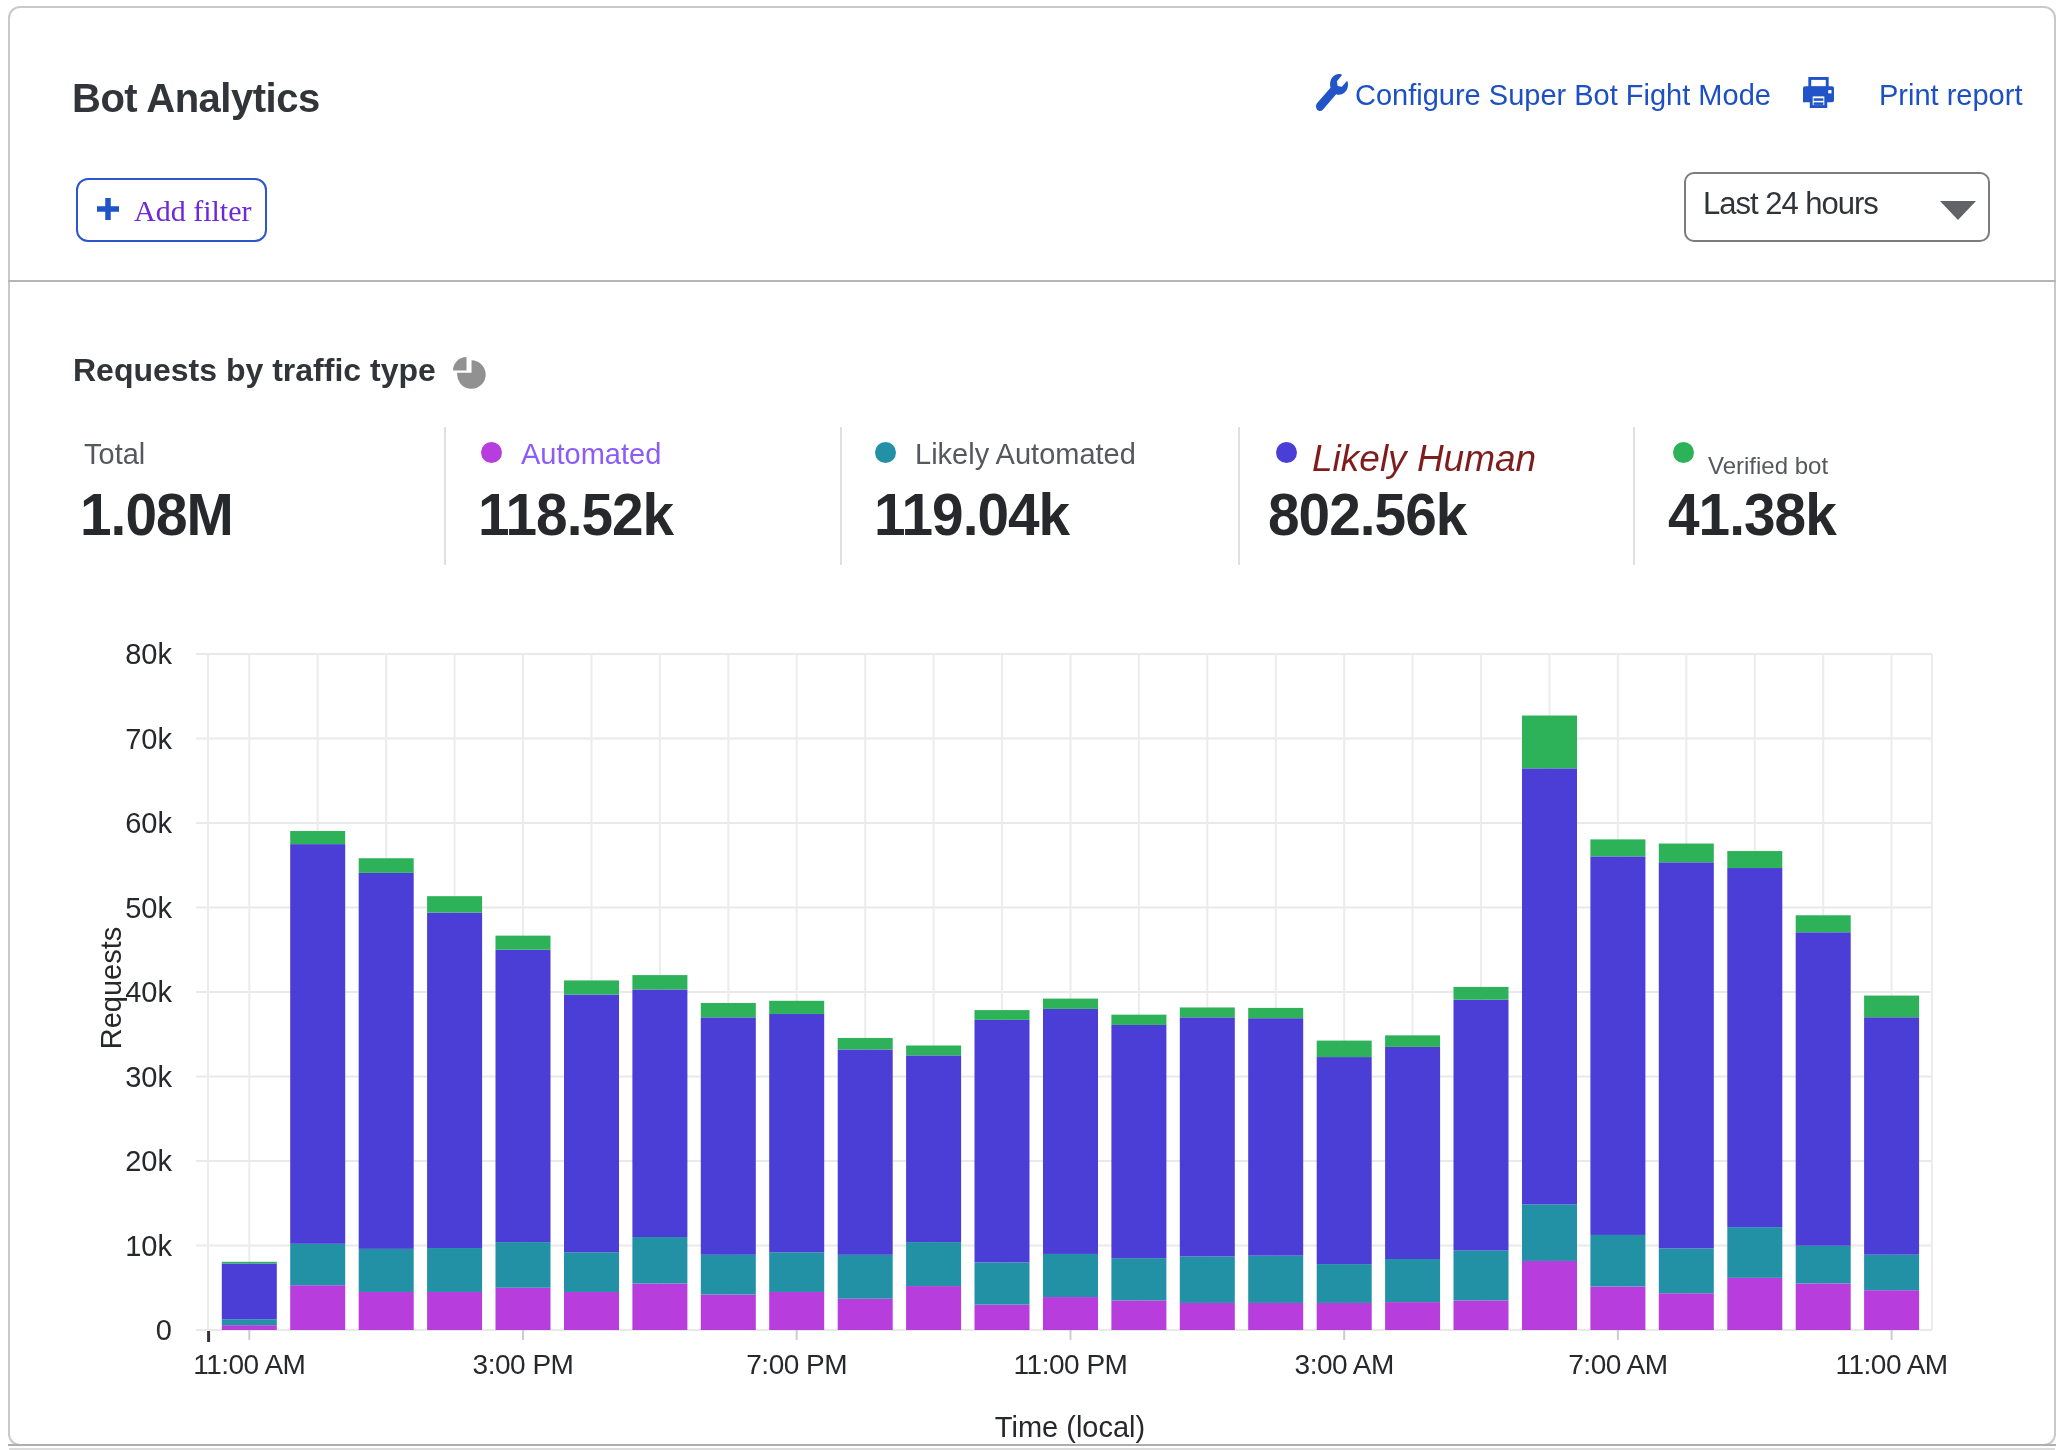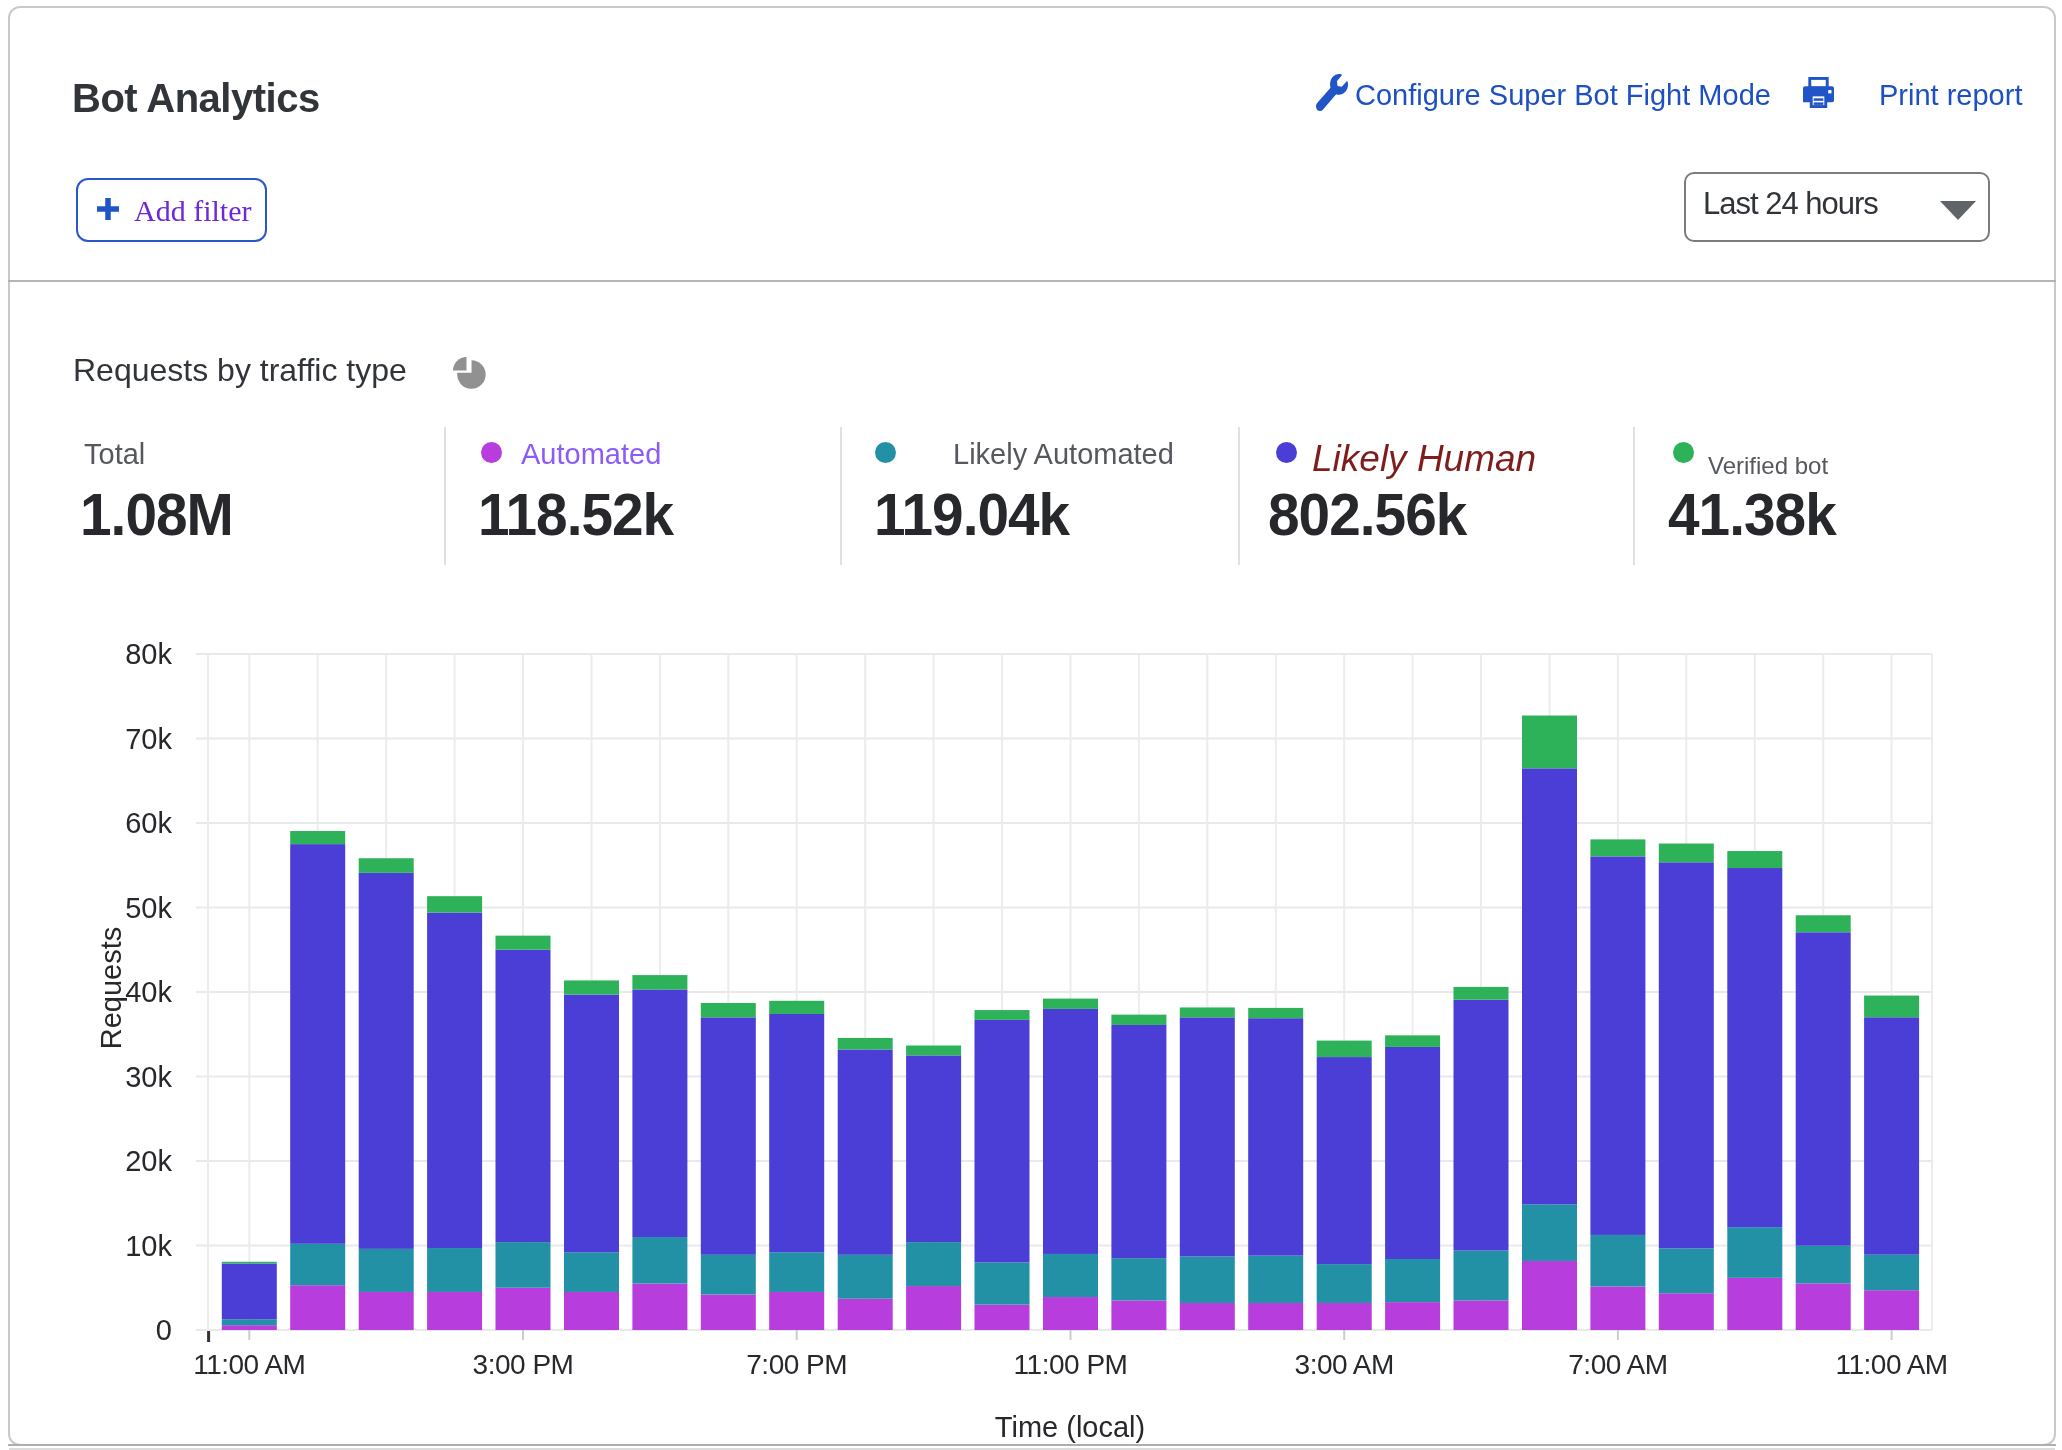--- a/index.html
+++ b/index.html
@@ -35,40 +35,40 @@
 <svg class="abs" style="left:97px;top:198px;" width="22" height="22" viewBox="0 0 22 22">
   <rect x="0" y="8.25" width="22" height="5.5" fill="#2154c6"></rect>
   <rect x="8.25" y="0" width="5.5" height="22" fill="#2154c6"></rect>
 </svg>
 <div class="abs" style="left:134px;top:194px;font-size:30px;color:#6d28d9;font-family:Liberation Serif, serif;">Add filter</div>
 
 <div class="abs" style="left:1684px;top:172px;width:306px;height:70px;border:2px solid #7c7c7c;border-radius:10px;"></div>
 <div class="abs" style="left:1703px;top:186px;font-size:31px;letter-spacing:-1px;color:#303338;">Last 24 hours</div>
 <div class="abs" style="left:1940px;top:201px;width:0;height:0;border-left:18px solid transparent;border-right:18px solid transparent;border-top:19px solid #606468;"></div>
 
-<div class="abs" style="left:73px;top:352px;font-size:32px;font-weight:400;color:#313438;">Requests by traffic type</div>
+<div class="abs" style="left:73px;top:352px;font-size:32px;font-weight:700;color:#313438;">Requests by traffic type</div>
 <svg class="abs" style="left:452px;top:356px;" width="34" height="34" viewBox="0 0 34 34">
   <path fill="#919191" d="M18.5 15.5 V2 A15.5 15.5 0 1 1 3 15.5 z" transform="translate(2.5,2.5) scale(0.92)"></path>
   <path fill="#919191" d="M14.5 14.5 H1 A13.5 13.5 0 0 1 14.5 1 z"></path>
 </svg>
 
 <div class="abs" style="left:444px;top:427px;width:2px;height:138px;background:#e0e0e0;"></div>
 <div class="abs" style="left:840px;top:427px;width:2px;height:138px;background:#e0e0e0;"></div>
 <div class="abs" style="left:1238px;top:427px;width:2px;height:138px;background:#e0e0e0;"></div>
 <div class="abs" style="left:1633px;top:427px;width:2px;height:138px;background:#e0e0e0;"></div>
 
 <div class="abs" style="left:84px;top:438px;font-size:29px;color:#55585c;text-align:center;">Total</div>
 <div class="abs" style="left:80px;top:480px;font-size:60px;font-weight:700;color:#26282b;letter-spacing:-1px;transform:scaleX(0.945);transform-origin:0 50%;">1.08M</div>
 
 <div class="abs" style="left:481px;top:442px;width:21px;height:21px;border-radius:50%;background:#b83ddd;"></div>
 <div class="abs" style="left:521px;top:438px;font-size:29px;color:#8b5cf6;">Automated</div>
 <div class="abs" style="left:478px;top:480px;font-size:60px;font-weight:700;color:#26282b;letter-spacing:-1px;transform:scaleX(0.945);transform-origin:0 50%;">118.52k</div>
 
 <div class="abs" style="left:875px;top:442px;width:21px;height:21px;border-radius:50%;background:#2391a5;"></div>
-<div class="abs" style="left:953px;top:438px;font-size:29px;color:#55585c;">Likely Automated</div>
+<div class="abs" style="left:915px;top:438px;font-size:29px;color:#55585c;">Likely Automated</div>
 <div class="abs" style="left:874px;top:480px;font-size:60px;font-weight:700;color:#26282b;letter-spacing:-1px;transform:scaleX(0.945);transform-origin:0 50%;">119.04k</div>
 
 <div class="abs" style="left:1276px;top:442px;width:21px;height:21px;border-radius:50%;background:#4b3ed7;"></div>
 <div class="abs" style="left:1312px;top:438px;font-size:37px;color:#7f1d1d;font-style:italic;">Likely Human</div>
 <div class="abs" style="left:1268px;top:480px;font-size:60px;font-weight:700;color:#26282b;letter-spacing:-1px;transform:scaleX(0.945);transform-origin:0 50%;">802.56k</div>
 
 <div class="abs" style="left:1673px;top:442px;width:21px;height:21px;border-radius:50%;background:#2db25a;"></div>
 <div class="abs" style="left:1708px;top:452px;font-size:24px;color:#55585c;">Verified bot</div>
 <div class="abs" style="left:1668px;top:480px;font-size:60px;font-weight:700;color:#26282b;letter-spacing:-1px;transform:scaleX(0.945);transform-origin:0 50%;">41.38k</div>
 

